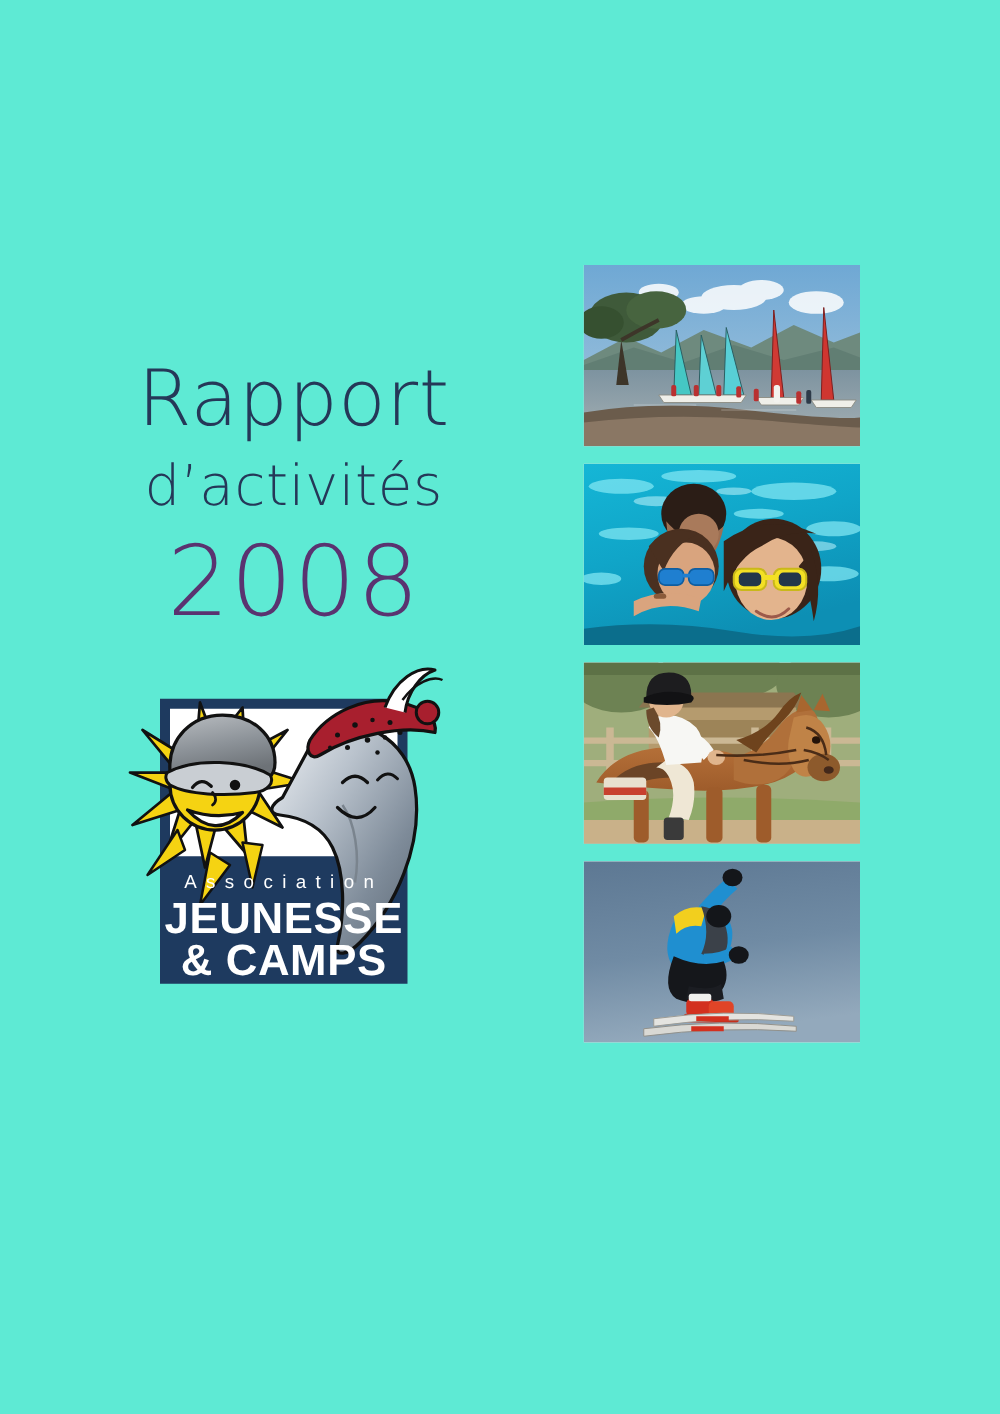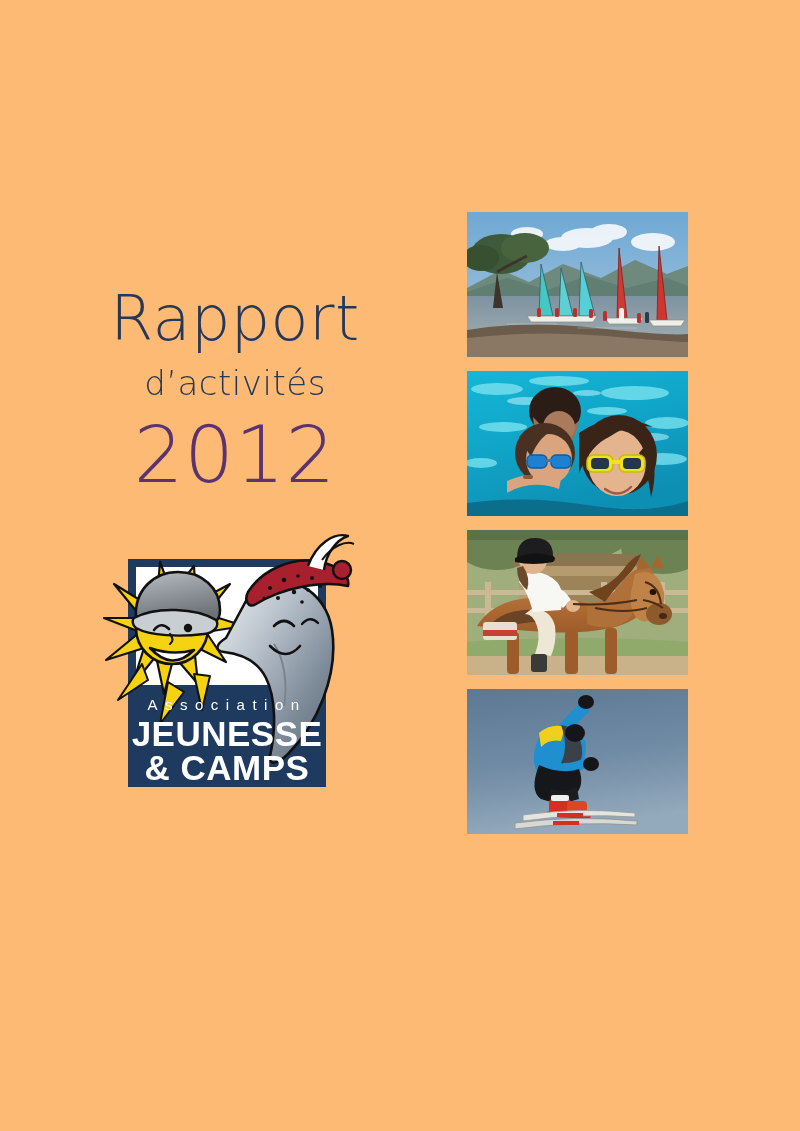--- a/index.html
+++ b/index.html
@@ -2,33 +2,33 @@
 <html><head>
 <meta charset="utf-8">
 <style>
   html,body{margin:0;padding:0;}
   body{
     width:800px;height:1131px;
     background:#ffffff;
     font-family:"Liberation Sans", sans-serif;
     overflow:hidden;position:relative;
   }
-  .page{position:relative;width:800px;height:1131px;background:#fdba74;}
+  .page{position:relative;width:800px;height:1131px;background:#5eead4;}
 
   
   .title-block{position:absolute;left:60px;top:288px;width:350px;text-align:center;}
   .t-rapport{
     font-size:62px;line-height:1.0;font-weight:300;
     letter-spacing:0.5px;color:#253858;
     font-family:"DejaVu Sans","Liberation Sans",sans-serif;
     white-space:nowrap;
   }
   .t-activites{
     margin-top:16px;
-    font-size:34px;line-height:1.0;font-weight:300;
+    font-size:45px;line-height:1.0;font-weight:300;
     letter-spacing:0.5px;color:#253858;
     font-family:"DejaVu Sans","Liberation Sans",sans-serif;
     white-space:nowrap;
   }
   .t-year{
     margin-top:16px;
     font-size:78px;line-height:1.0;font-weight:300;
     letter-spacing:1px;color:#5a3370;
     font-family:"DejaVu Sans","Liberation Sans",sans-serif;
     white-space:nowrap;
@@ -49,21 +49,21 @@
   .photo svg{display:block;width:221px;height:145px;}
 </style>
 </head>
 <body>
 
 <div class="page">
 
   <div class="title-block">
     <div class="t-rapport">Rapport</div>
     <div class="t-activites">d’activités</div>
-    <div class="t-year">2012</div>
+    <div class="t-year">2008</div>
   </div>
 
   <div class="logo">
     <svg viewBox="0 0 258 285" xmlns="http://www.w3.org/2000/svg">
       <defs>
         <linearGradient id="moonGrad" x1="0" y1="0" x2="1" y2="1">
           <stop offset="0%" stop-color="#eef1f4"></stop>
           <stop offset="35%" stop-color="#b9c2cc"></stop>
           <stop offset="70%" stop-color="#7e8b99"></stop>
           <stop offset="100%" stop-color="#5b6773"></stop>

